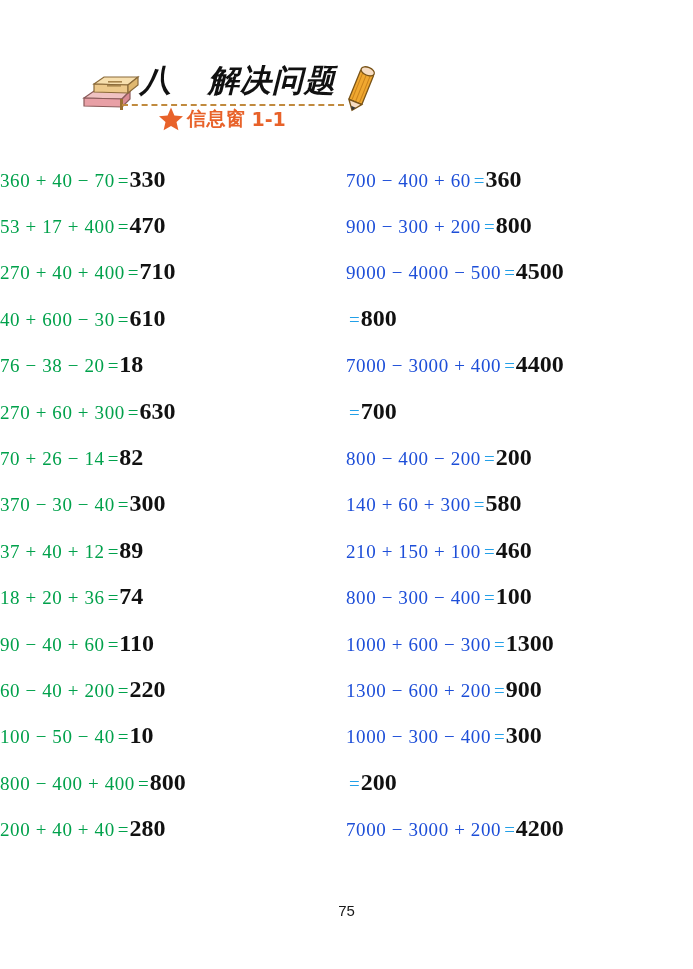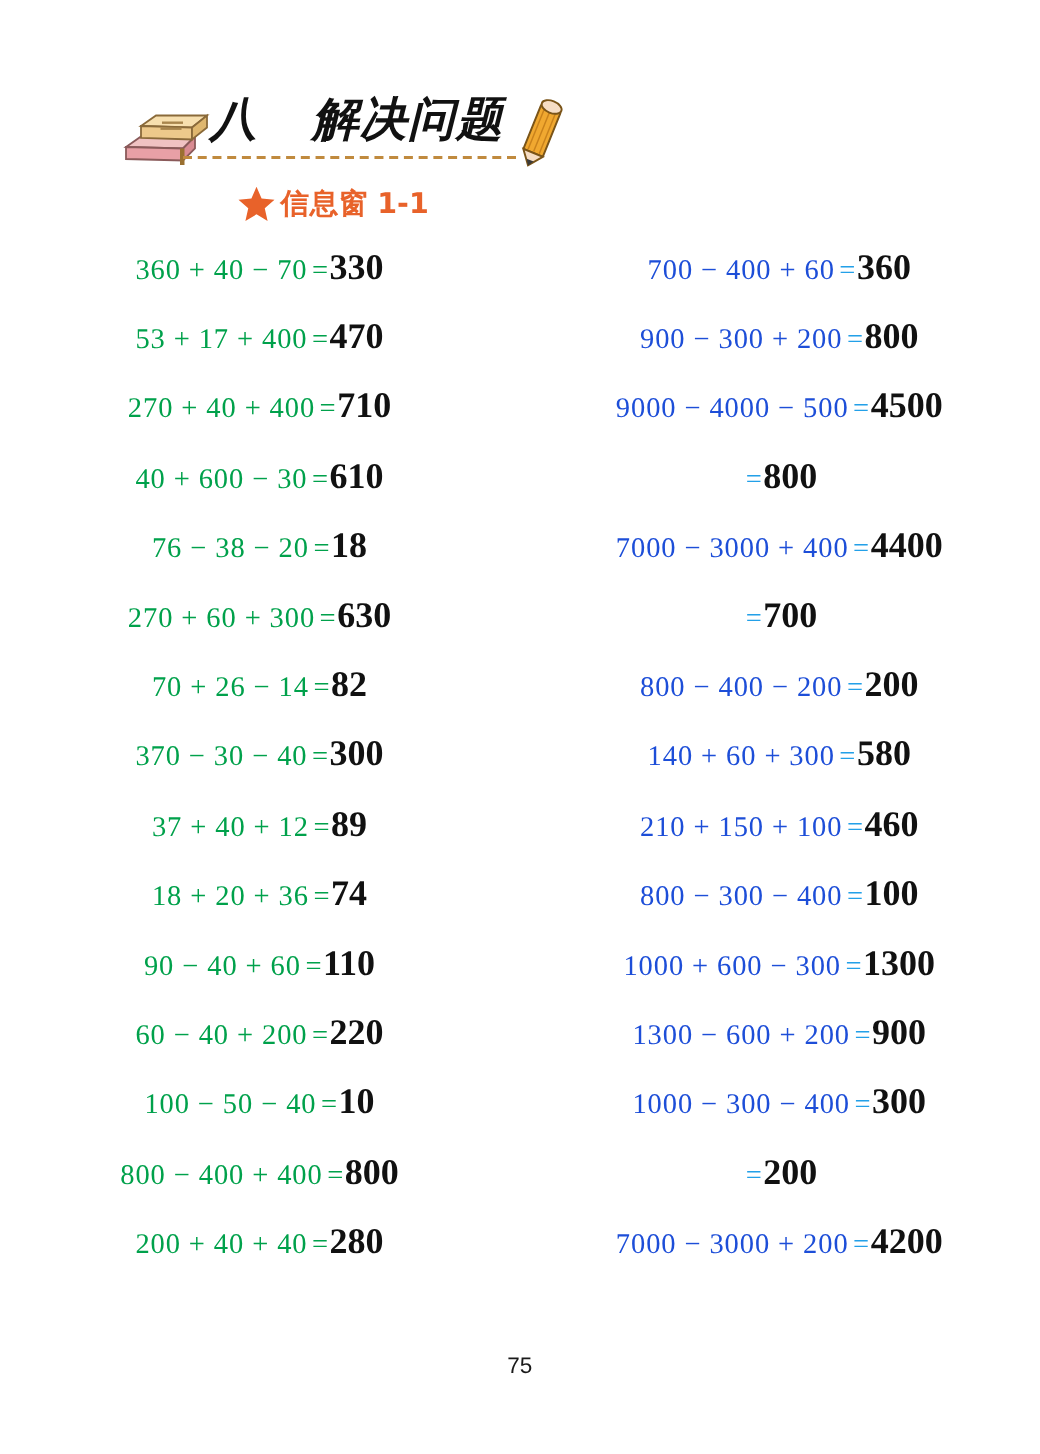--- a/index.html
+++ b/index.html
@@ -71,21 +71,21 @@
     position: absolute;
     left: 337px;
     top: 63px;
     width: 48px;
     height: 50px;
   }
 
   #section-badge {
     position: absolute;
     left: 158px;
-    top: 122px;
+    top: 105px;
     display: flex;
     align-items: center;
     height: 28px;
   }
   #star-icon {
     width: 26px;
     height: 26px;
     display: block;
   }
   #section-label {
@@ -114,21 +114,20 @@
     width: 693px;
   }
   .prob-row {
     display: flex;
     height: 46.4px;
     align-items: center;
   }
   .prob-cell {
     display: flex;
     align-items: baseline;
-    justify-content: center;
     white-space: nowrap;
   }
   .prob-cell.left  { width: 346px; }
   .prob-cell.right { width: 347px; }
 
   .expr {
     font-size: 19px;
     letter-spacing: 0.6px;
   }
   .prob-cell.left  .expr { color: #00A14B; }

